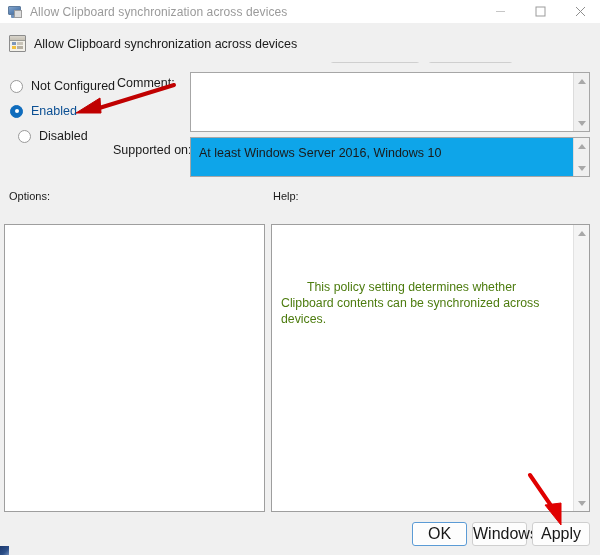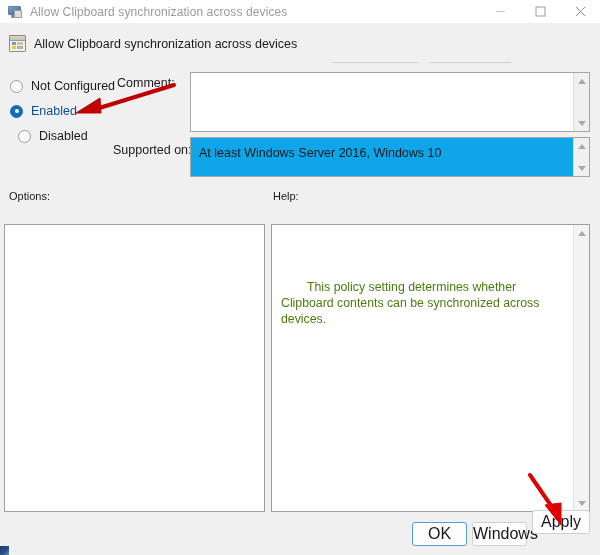--- a/index.html
+++ b/index.html
@@ -259,21 +259,21 @@
     position: absolute; left: 412px; top: 522px;
     width: 55px; height: 24px;
     border: 1px solid #5b9bd5;
     box-shadow: inset 0 0 0 1px #ffffff;
   }
   .btn-cancel {
     position: absolute; left: 472px; top: 522px;
     width: 55px; height: 24px;
   }
   .btn-apply {
-    position: absolute; left: 532px; top: 510px;
+    position: absolute; left: 532px; top: 522px;
     width: 58px; height: 24px;
   }
 
   
   .annot {
     position: absolute;
     pointer-events: none;
   }
   .annot-enabled { left: 70px; top: 82px; width: 110px; height: 36px; }
   .annot-apply { left: 505px; top: 465px; width: 75px; height: 62px; }

